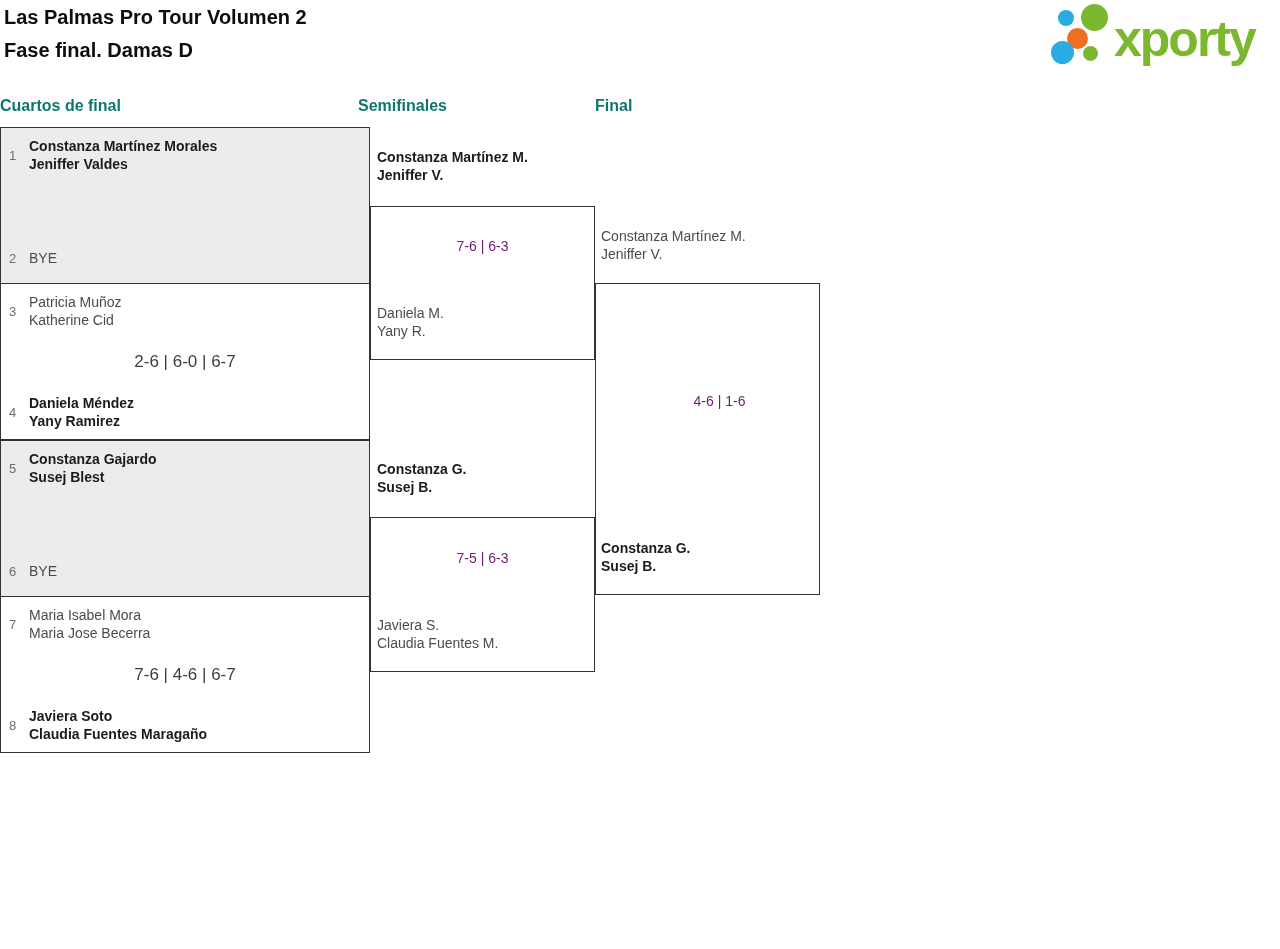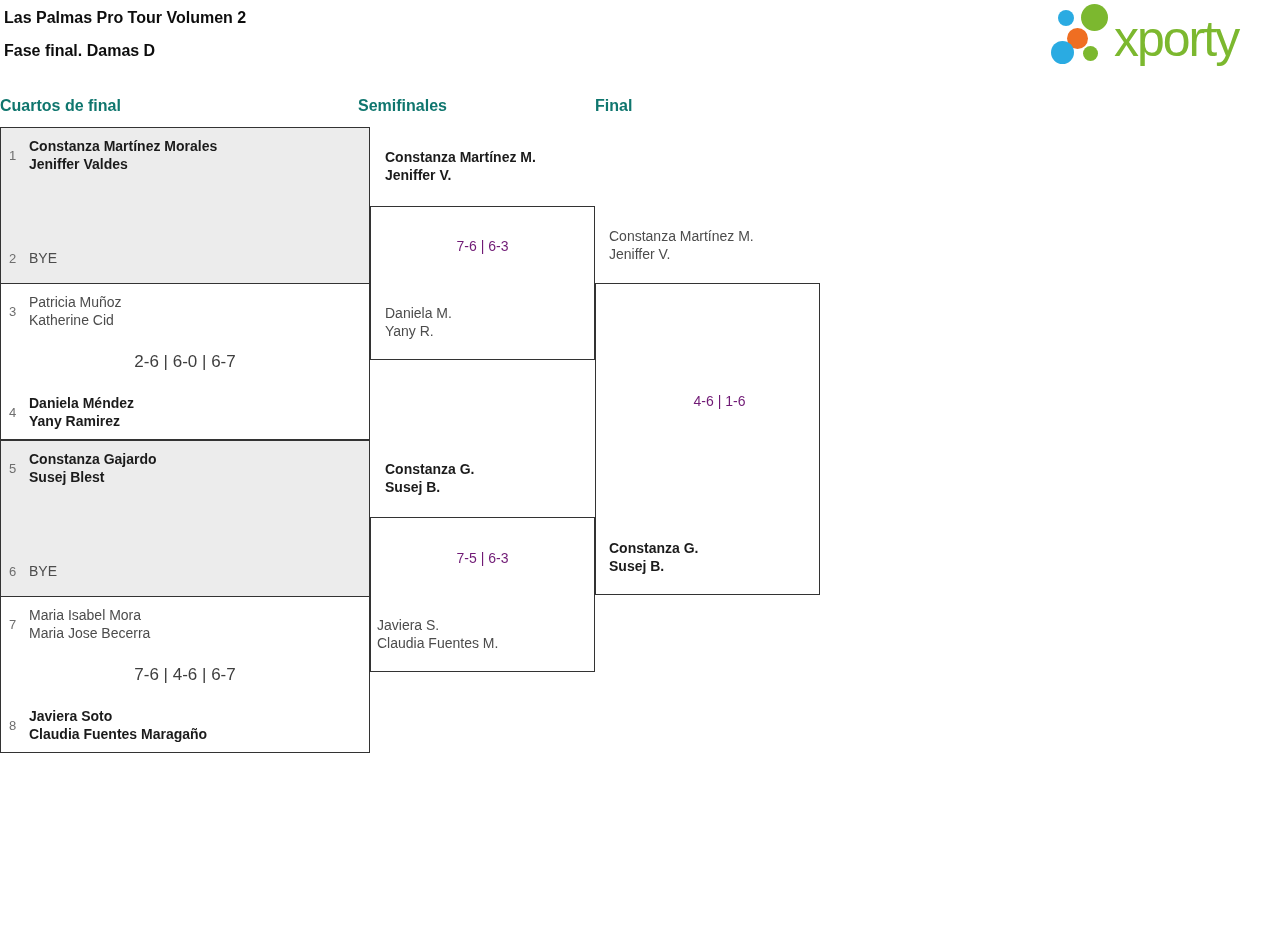--- a/index.html
+++ b/index.html
@@ -1,33 +1,33 @@
 <!DOCTYPE html>
 <html><head>
 <meta charset="utf-8">
 <style>
   html,body{margin:0;padding:0;background:#fff;}
   .page{position:relative;width:1280px;height:949px;background:#ffffff;
         font-family:"Liberation Sans",sans-serif;overflow:hidden;}
 
   
   .titles{position:absolute;left:4px;top:1px;line-height:33px;}
-  .title-line{font-size:16px;font-weight:700;color:#0d0d0d;white-space:nowrap;}
+  .title-line{font-size:20px;font-weight:700;color:#0d0d0d;white-space:nowrap;}
 
   
   .logo{position:absolute;left:1050px;top:2px;width:225px;height:66px;}
   .logo-mark{position:absolute;left:0;top:2px;width:62px;height:62px;}
   .dot{position:absolute;border-radius:50%;}
   .d1{left:8px;top:6px;width:16px;height:16px;background:#2aabe2;}
   .d2{left:31px;top:0px;width:27px;height:27px;background:#7cb82f;}
   .d3{left:17px;top:24px;width:21px;height:21px;background:#ef6e22;}
   .d4{left:1px;top:37px;width:23px;height:23px;background:#2aabe2;}
   .d5{left:33px;top:42px;width:15px;height:15px;background:#7cb82f;}
   .logo-text{position:absolute;left:64px;top:11px;font-size:50px;line-height:52px;
-             font-weight:400;letter-spacing:-2px;color:#7cb82f;}
+             font-weight:700;letter-spacing:-2px;color:#7cb82f;}
 
   
   .round-header{position:absolute;top:97px;font-size:16px;font-weight:700;
                 color:#0f766e;text-align:left;}
   .rh-qf{left:0;width:370px;}
   .rh-sf{left:358px;width:225px;}
   .rh-f{left:595px;width:225px;}
 
   
   .qf-box{position:absolute;left:0;width:370px;height:157px;
@@ -39,21 +39,21 @@
   .team.bye{bottom:16px;}
   .seed{width:20px;flex:none;font-size:13px;color:#6e6e6e;}
   .names{display:flex;flex-direction:column;}
   .nm{display:block;font-size:14px;line-height:18px;color:#4c4c4c;white-space:nowrap;}
   .winner .nm{font-weight:700;color:#1b1b1b;}
   .qf-score{position:absolute;left:0;right:0;top:68px;text-align:center;
             font-size:17px;color:#3e3e3e;}
 
   
   .match-box{position:absolute;border:1px solid #333;box-sizing:border-box;background:transparent;}
-  .label{position:absolute;display:flex;flex-direction:column;margin-left:8px;}
+  .label{position:absolute;display:flex;flex-direction:column;}
   .score-abs{position:absolute;text-align:center;font-size:14px;color:#701a75;}
 </style>
 </head>
 <body>
 
 <div class="page">
 
   <div class="titles">
     <div class="title-line">Las Palmas Pro Tour Volumen 2</div>
     <div class="title-line">Fase final. Damas D</div>
@@ -162,21 +162,21 @@
   </div>
 
   <div class="match-box" style="left:370px;top:517px;width:225px;height:155px;"></div>
   <div class="label" style="left:377px;top:460px;">
     <span class="names winner">
       <span class="nm">Constanza G.</span>
       <span class="nm">Susej B.</span>
     </span>
   </div>
   <div class="score-abs" style="left:370px;top:550px;width:225px;">7-5 | 6-3</div>
-  <div class="label" style="left:369px;top:616px;">
+  <div class="label" style="left:377px;top:616px;">
     <span class="names">
       <span class="nm">Javiera S.</span>
       <span class="nm">Claudia Fuentes M.</span>
     </span>
   </div>
 
   <div class="match-box" style="left:595px;top:283px;width:225px;height:312px;"></div>
   <div class="label" style="left:601px;top:227px;">
     <span class="names">
       <span class="nm">Constanza Martínez M.</span>

